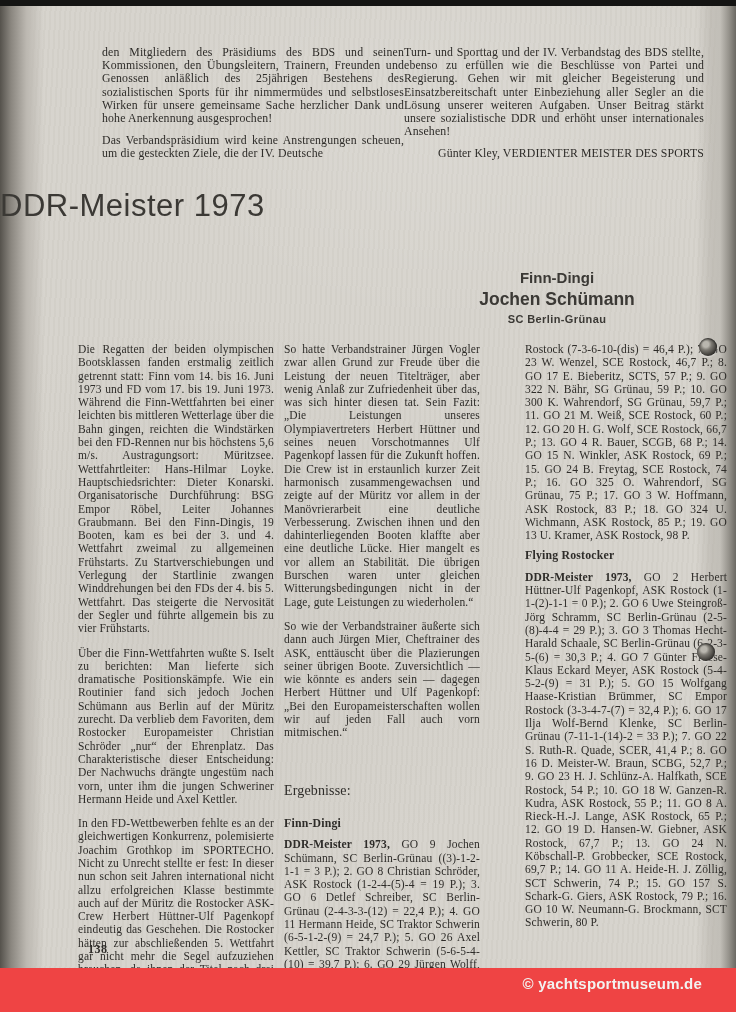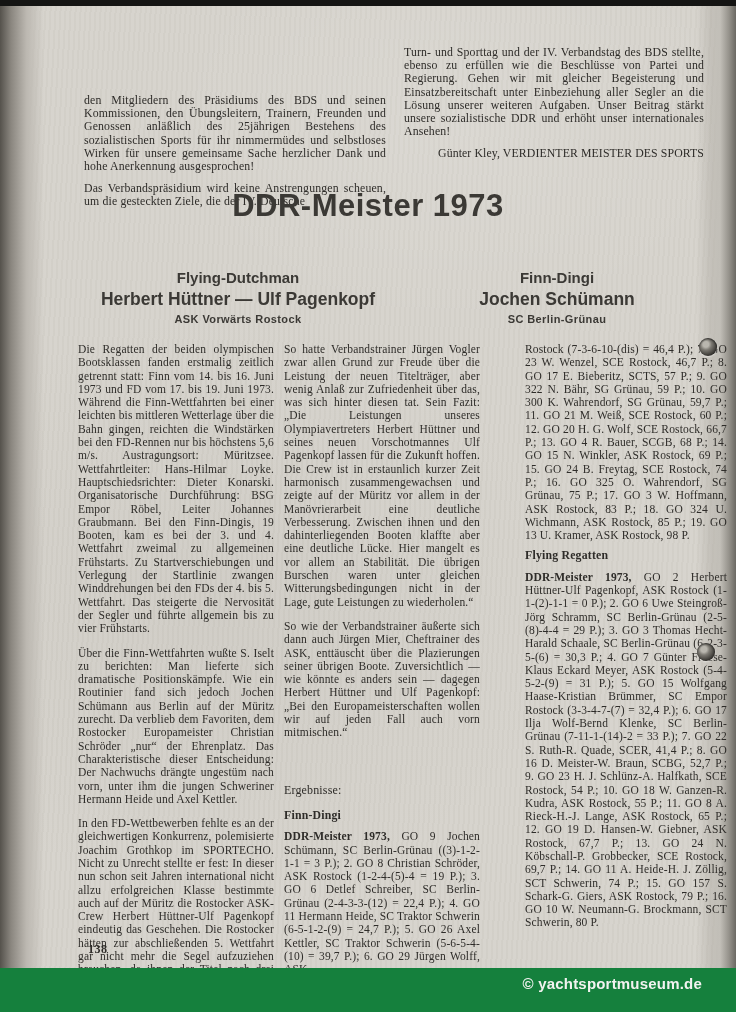--- a/index.html
+++ b/index.html
@@ -15,21 +15,21 @@
   
   .scan::before{
     content:"";position:absolute;inset:0;pointer-events:none;z-index:1;
     background:
       radial-gradient(ellipse 420px 300px at 62% 12%, rgba(255,255,255,0.10), rgba(0,0,0,0) 70%),
       radial-gradient(ellipse 500px 420px at 30% 60%, rgba(120,115,105,0.07), rgba(0,0,0,0) 70%),
       repeating-linear-gradient(93deg, rgba(110,105,95,0.035) 0 2px, rgba(255,255,255,0.03) 2px 5px);
   }
   .edge-top{position:absolute;left:0;top:0;width:736px;height:6px;background:#141413;z-index:6;}
   .edge-bottom{
-    position:absolute;left:0;top:968px;width:736px;height:44px;background:#15803d;z-index:6;
+    position:absolute;left:0;top:968px;width:736px;height:44px;background:#ef4444;z-index:6;
     display:flex;align-items:flex-start;justify-content:flex-end;
   }
   .edge-left{
     position:absolute;left:0;top:0;width:44px;height:1012px;z-index:2;pointer-events:none;
     background:linear-gradient(to right,#55524c 0%,#8a867f 25%,#bcb8b1 60%,rgba(214,211,204,0) 100%);
   }
   .edge-right{
     position:absolute;right:0;top:0;width:40px;height:1012px;z-index:2;pointer-events:none;
     background:linear-gradient(to left,#6b6963 0%,#96938c 18%,#c2bfb8 40%,rgba(160,156,148,0.35) 62%,rgba(214,211,204,0) 100%);
   }
@@ -49,69 +49,64 @@
   .content{position:absolute;inset:0;z-index:3;}
   .blk{position:absolute;}
   p{margin:0 0 9px 0;}
   .body-text{
     font-size:11.5px;line-height:13.3px;text-align:justify;letter-spacing:0.15px;
   }
   .intro{font-size:11.8px;line-height:13.2px;text-align:justify;letter-spacing:0.15px;}
   .signature{font-size:11.8px;line-height:13.2px;text-align:right;margin-top:4px;letter-spacing:0.1px;}
 
   .main-title{
-    left:0;top:188px;width:736px;text-align:center;
+    left:0;top:188px;width:736px;
     font-family:"Liberation Sans","DejaVu Sans",sans-serif;
-    font-weight:bold;font-size:31px;color:#3b3935;letter-spacing:0.5px;
+    font-weight:normal;font-size:31px;color:#3b3935;letter-spacing:0.5px;
   }
   .sub-title{
     left:0;top:233px;width:736px;text-align:center;
     font-family:"Liberation Sans","DejaVu Sans",sans-serif;
     font-weight:bold;font-size:16px;color:#3d3b37;letter-spacing:0.3px;
   }
   .champ{
     text-align:center;font-family:"Liberation Sans","DejaVu Sans",sans-serif;
     font-weight:bold;color:#3b3935;
   }
   .champ .cls{font-size:15px;line-height:20px;}
   .champ .names{font-size:17.5px;line-height:23px;}
   .champ .club{font-size:11px;line-height:16px;letter-spacing:0.4px;}
 
-  .results-label{font-size:12px;line-height:13.3px;margin:0 0 12px 0;}
+  .results-label{font-size:14px;line-height:13.3px;margin:0 0 20px 0;}
   .res-heading{font-size:11.8px;line-height:13.3px;font-weight:bold;margin:0 0 8px 0;letter-spacing:0.2px;}
   .lead-bold{font-weight:bold;}
   .page-number{font-size:12px;font-weight:bold;letter-spacing:0.5px;}
 </style>
 </head>
 <body>
 
 <div class="scan">
 
   <div class="edge-left"></div>
   <div class="edge-right"></div>
   <div class="edge-top"></div>
 
   <div class="content">
 
-    <div class="blk intro" style="left:84px;top:46px;width:302px;margin-top:48px;">
+    <div class="blk intro" style="left:102px;top:46px;width:302px;">
       <p>den Mitgliedern des Präsidiums des BDS und seinen Kommissionen, den Übungsleitern, Trainern, Freunden und Genossen anläßlich des 25jährigen Bestehens des sozialistischen Sports für ihr nimmermüdes und selbstloses Wirken für unsere gemeinsame Sache herzlicher Dank und hohe Anerkennung ausgesprochen!</p>
       <p>Das Verbandspräsidium wird keine Anstrengungen scheuen, um die gesteckten Ziele, die der IV. Deutsche</p>
     </div>
     <div class="blk intro" style="left:404px;top:46px;width:300px;">
       <p>Turn- und Sporttag und der IV. Verbandstag des BDS stellte, ebenso zu erfüllen wie die Beschlüsse von Partei und Regierung. Gehen wir mit gleicher Begeisterung und Einsatzbereitschaft unter Einbeziehung aller Segler an die Lösung unserer weiteren Aufgaben. Unser Beitrag stärkt unsere sozialistische DDR und erhöht unser internationales Ansehen!</p>
       <div class="signature">Günter Kley, VERDIENTER MEISTER DES SPORTS</div>
     </div>
 
     <div class="blk main-title">DDR-Meister 1973</div>
 
-    <div class="blk champ" style="left:88px;top:268px;width:300px;">
-      <div class="cls">Flying-Dutchman</div>
-      <div class="names">Herbert Hüttner — Ulf Pagenkopf</div>
-      <div class="club">ASK Vorwärts Rostock</div>
-    </div>
     <div class="blk champ" style="left:412px;top:268px;width:290px;">
       <div class="cls">Finn-Dingi</div>
       <div class="names">Jochen Schümann</div>
       <div class="club">SC Berlin-Grünau</div>
     </div>
 
     <div class="blk body-text" style="left:78px;top:343px;width:196px;">
       <p style="margin-bottom:11px;">Die Regatten der beiden olympischen Bootsklassen fanden erstmalig zeitlich getrennt statt: Finn vom 14. bis 16. Juni 1973 und FD vom 17. bis 19. Juni 1973. Während die Finn-Wettfahrten bei einer leichten bis mittleren Wetterlage über die Bahn gingen, reichten die Windstärken bei den FD-Rennen nur bis höchstens 5,6 m/s. Austragungsort: Müritzsee. Wettfahrtleiter: Hans-Hilmar Loyke. Hauptschiedsrichter: Dieter Konarski. Organisatorische Durchführung: BSG Empor Röbel, Leiter Johannes Graubmann. Bei den Finn-Dingis, 19 Booten, kam es bei der 3. und 4. Wettfahrt zweimal zu allgemeinen Frühstarts. Zu Startverschiebungen und Verlegung der Startlinie zwangen Winddrehungen bei den FDs der 4. bis 5. Wettfahrt. Das steigerte die Nervosität der Segler und führte allgemein bis zu vier Frühstarts.</p>
       <p style="margin-bottom:11px;">Über die Finn-Wettfahrten wußte S. Iselt zu berichten: Man lieferte sich dramatische Positionskämpfe. Wie ein Routinier fand sich jedoch Jochen Schümann aus Berlin auf der Müritz zurecht. Da verblieb dem Favoriten, dem Rostocker Europameister Christian Schröder „nur“ der Ehrenplatz. Das Charakteristische dieser Entscheidung: Der Nachwuchs drängte ungestüm nach vorn, unter ihm die jungen Schweriner Hermann Heide und Axel Kettler.</p>
       <p>In den FD-Wettbewerben fehlte es an der gleichwertigen Konkurrenz, polemisierte Joachim Grothkop im SPORTECHO. Nicht zu Unrecht stellte er fest: In dieser nun schon seit Jahren international nicht allzu erfolgreichen Klasse bestimmte auch auf der Müritz die Rostocker ASK-Crew Herbert Hüttner-Ulf Pagenkopf eindeutig das Geschehen. Die Rostocker hätten zur abschließenden 5. Wettfahrt gar nicht mehr die Segel aufzuziehen brauchen, da ihnen der Titel nach drei ersten und einem zweiten Platz ohnehin nicht mehr zu nehmen war.</p>
@@ -120,21 +115,21 @@
     <div class="blk body-text" style="left:284px;top:343px;width:196px;">
       <p style="margin-bottom:11px;">So hatte Verbandstrainer Jürgen Vogler zwar allen Grund zur Freude über die Leistung der neuen Titelträger, aber wenig Anlaß zur Zufriedenheit über das, was sich hinter diesen tat. Sein Fazit: „Die Leistungen unseres Olympiavertreters Herbert Hüttner und seines neuen Vorschotmannes Ulf Pagenkopf lassen für die Zukunft hoffen. Die Crew ist in erstaunlich kurzer Zeit harmonisch zusammengewachsen und zeigte auf der Müritz vor allem in der Manövrierarbeit eine deutliche Verbesserung. Zwischen ihnen und den dahinterliegenden Booten klaffte aber eine deutliche Lücke. Hier mangelt es vor allem an Stabilität. Die übrigen Burschen waren unter gleichen Witterungsbedingungen nicht in der Lage, gute Leistungen zu wiederholen.“</p>
       <p style="margin-bottom:44px;">So wie der Verbandstrainer äußerte sich dann auch Jürgen Mier, Cheftrainer des ASK, enttäuscht über die Plazierungen seiner übrigen Boote. Zuversichtlich — wie könnte es anders sein — dagegen Herbert Hüttner und Ulf Pagenkopf: „Bei den Europameisterschaften wollen wir auf jeden Fall auch vorn mitmischen.“</p>
       <p class="results-label">Ergebnisse:</p>
       <div class="res-heading">Finn-Dingi</div>
       <p><span class="lead-bold">DDR-Meister 1973,</span><span> GO 9 Jochen Schümann, SC Berlin-Grünau ((3)-1-2-1-1 = 3 P.); 2. GO 8 Christian Schröder, ASK Rostock (1-2-4-(5)-4 = 19 P.); 3. GO 6 Detlef Schreiber, SC Berlin-Grünau (2-4-3-3-(12) = 22,4 P.); 4. GO 11 Hermann Heide, SC Traktor Schwerin (6-5-1-2-(9) = 24,7 P.); 5. GO 26 Axel Kettler, SC Traktor Schwerin (5-6-5-4-(10) = 39,7 P.); 6. GO 29 Jürgen Wolff, ASK</span></p>
     </div>
 
     <div class="blk body-text" style="left:497px;top:343px;width:202px;margin-left:28px;">
       <p style="margin-bottom:7px;">Rostock (7-3-6-10-(dis) = 46,4 P.); 7. GO 23 W. Wenzel, SCE Rostock, 46,7 P.; 8. GO 17 E. Bieberitz, SCTS, 57 P.; 9. GO 322 N. Bähr, SG Grünau, 59 P.; 10. GO 300 K. Wahrendorf, SG Grünau, 59,7 P.; 11. GO 21 M. Weiß, SCE Rostock, 60 P.; 12. GO 20 H. G. Wolf, SCE Rostock, 66,7 P.; 13. GO 4 R. Bauer, SCGB, 68 P.; 14. GO 15 N. Winkler, ASK Rostock, 69 P.; 15. GO 24 B. Freytag, SCE Rostock, 74 P.; 16. GO 325 O. Wahrendorf, SG Grünau, 75 P.; 17. GO 3 W. Hoffmann, ASK Rostock, 83 P.; 18. GO 324 U. Wichmann, ASK Rostock, 85 P.; 19. GO 13 U. Kramer, ASK Rostock, 98 P.</p>
-      <div class="res-heading">Flying Regatten</div>
+      <div class="res-heading">Flying Rostocker</div>
       <p><span class="lead-bold">DDR-Meister 1973,</span><span> GO 2 Herbert Hüttner-Ulf Pagenkopf, ASK Rostock (1-1-(2)-1-1 = 0 P.); 2. GO 6 Uwe Steingroß-Jörg Schramm, SC Berlin-Grünau (2-5-(8)-4-4 = 29 P.); 3. GO 3 Thomas Hecht-Harald Schaale, SC Berlin-Grünau (6-2-3-5-(6) = 30,3 P.; 4. GO 7 Günter Froese-Klaus Eckard Meyer, ASK Rostock (5-4-5-2-(9) = 31 P.); 5. GO 15 Wolfgang Haase-Kristian Brümmer, SC Empor Rostock (3-3-4-7-(7) = 32,4 P.); 6. GO 17 Ilja Wolf-Bernd Klenke, SC Berlin-Grünau (7-11-1-(14)-2 = 33 P.); 7. GO 22 S. Ruth-R. Quade, SCER, 41,4 P.; 8. GO 16 D. Meister-W. Braun, SCBG, 52,7 P.; 9. GO 23 H. J. Schlünz-A. Halfkath, SCE Rostock, 54 P.; 10. GO 18 W. Ganzen-R. Kudra, ASK Rostock, 55 P.; 11. GO 8 A. Rieck-H.-J. Lange, ASK Rostock, 65 P.; 12. GO 19 D. Hansen-W. Giebner, ASK Rostock, 67,7 P.; 13. GO 24 N. Köbschall-P. Grobbecker, SCE Rostock, 69,7 P.; 14. GO 11 A. Heide-H. J. Zöllig, SCT Schwerin, 74 P.; 15. GO 157 S. Schark-G. Giers, ASK Rostock, 79 P.; 16. GO 10 W. Neumann-G. Brockmann, SCT Schwerin, 80 P.</span></p>
     </div>
 
     <div class="blk page-number" style="left:88px;top:942px;">138</div>
   </div>
 
   <div class="hole hole1"></div>
   <div class="hole hole2"></div>
 
   <div class="edge-bottom">

